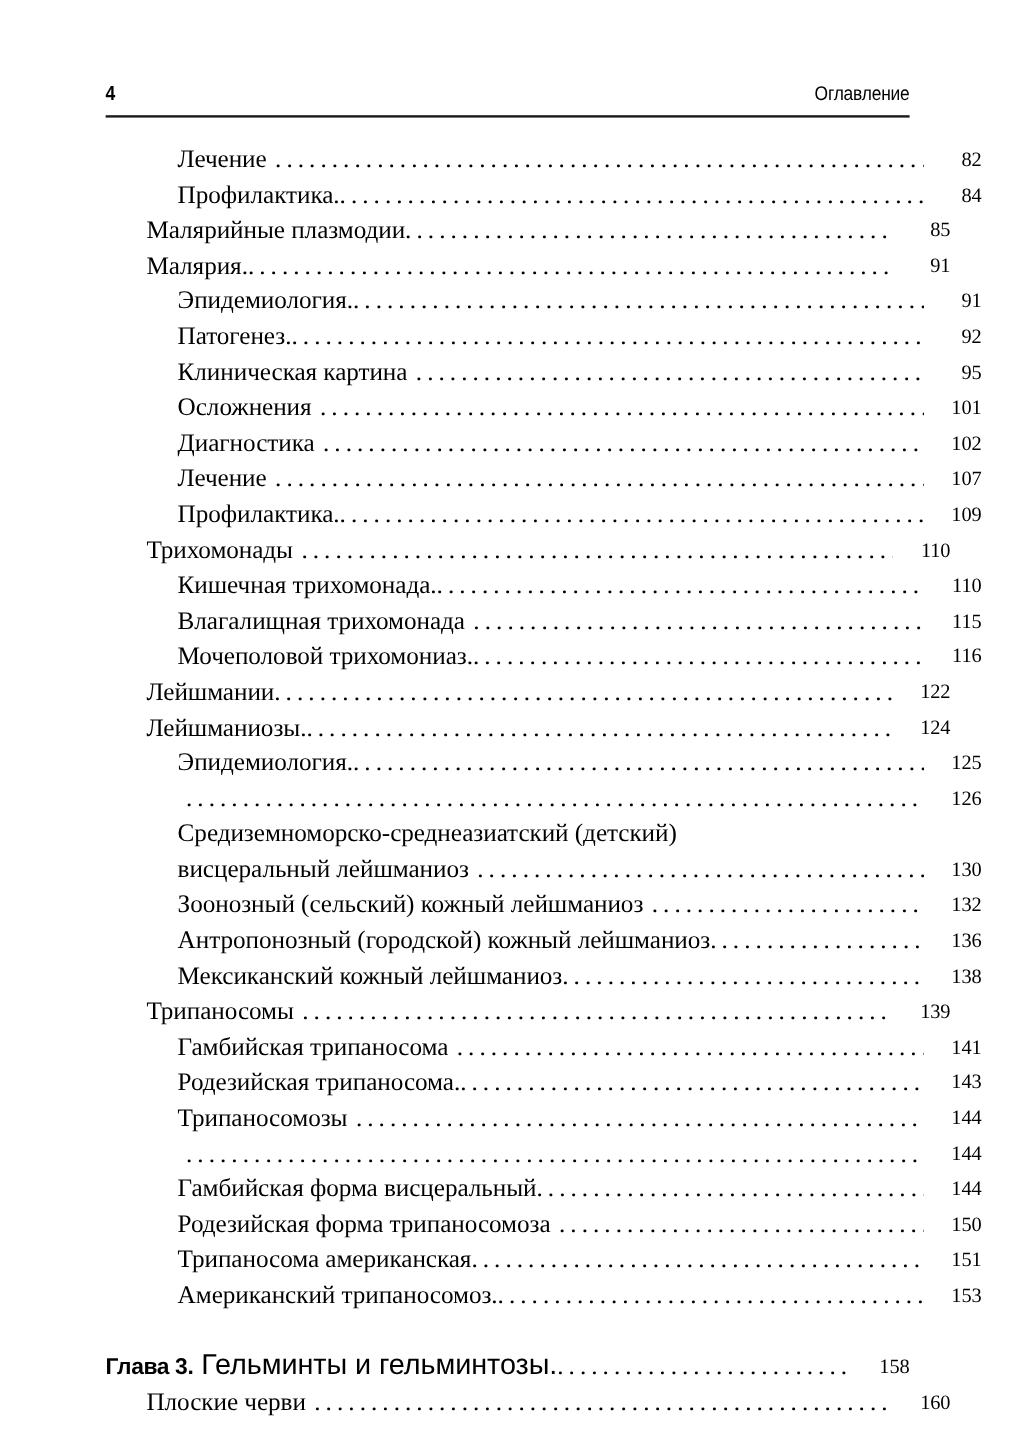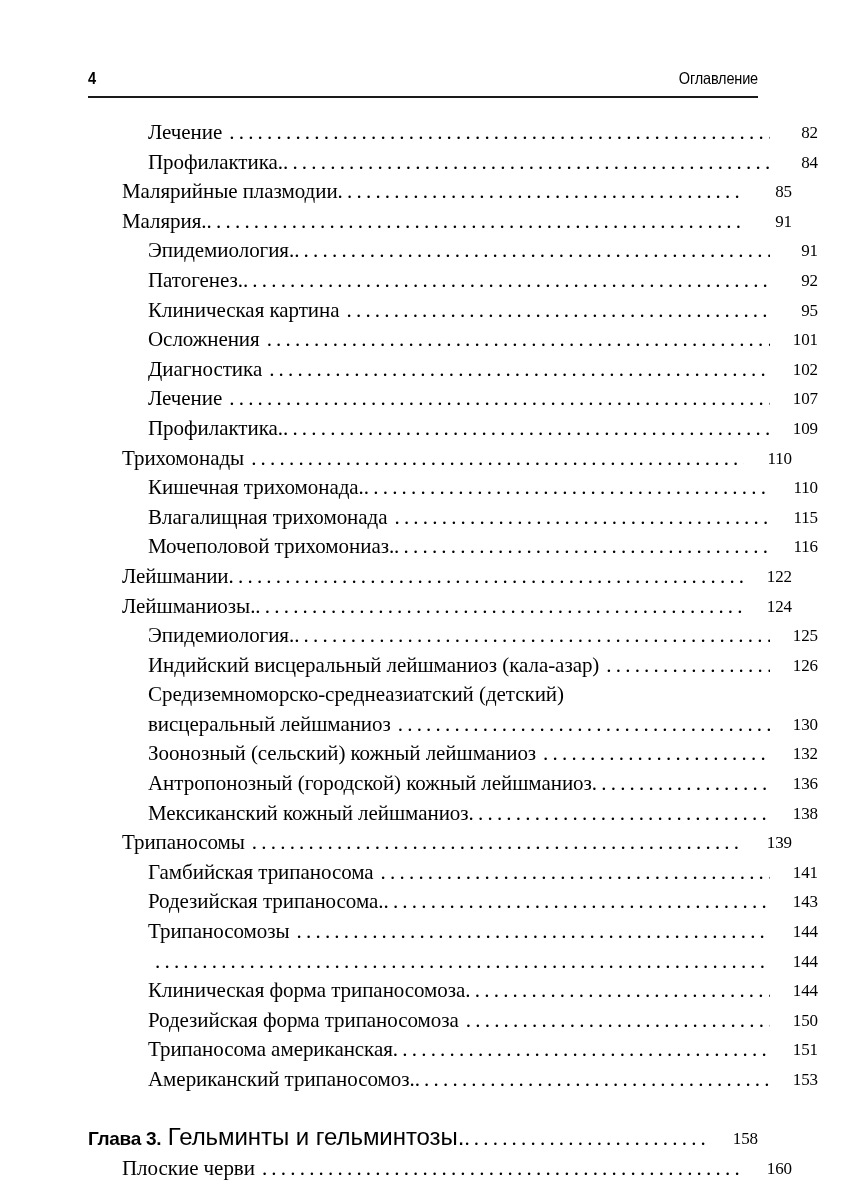--- a/index.html
+++ b/index.html
@@ -71,21 +71,21 @@
   
   .toc {
     position: absolute;
     left: 88px;
     top: 118px;
     width: 670px;
   }
 
   .toc-entry {
     display: flex;
-    align-items: flex-end;
+    align-items: center;
     width: 100%;
     height: 29.6px;
     font-size: 21px;
     line-height: 29.6px;
     white-space: nowrap;
   }
 
   
   .lvl-0 { padding-left: 0px; }
   .lvl-1 { padding-left: 34px; }
@@ -239,21 +239,20 @@
         <span class="entry-title">Лейшманиозы.</span>
         <span class="leader"></span>
         <span class="entry-page">124</span>
       </div>
       <div class="toc-entry lvl-2 gap-none">
         <span class="entry-title">Эпидемиология.</span>
         <span class="leader"></span>
         <span class="entry-page">125</span>
       </div>
       <div class="toc-entry lvl-2 gap-wide">
-        <span class="entry-title">Индийский висцеральный лейшманиоз (кала-азар)</span>
         <span class="leader"></span>
         <span class="entry-page">126</span>
       </div>
       <div class="toc-entry lvl-2 gap-none no-leader">
         <span class="entry-title">Средиземноморско-среднеазиатский (детский)</span>
       </div>
       <div class="toc-entry lvl-2 gap-wide">
         <span class="entry-title">висцеральный лейшманиоз</span>
         <span class="leader"></span>
         <span class="entry-page">130</span>
@@ -291,21 +290,21 @@
       <div class="toc-entry lvl-2 gap-wide">
         <span class="entry-title">Трипаносомозы</span>
         <span class="leader"></span>
         <span class="entry-page">144</span>
       </div>
       <div class="toc-entry lvl-2 gap-wide">
         <span class="leader"></span>
         <span class="entry-page">144</span>
       </div>
       <div class="toc-entry lvl-2 gap-none">
-        <span class="entry-title">Клиническая форма трипаносомоза</span>
+        <span class="entry-title">Гамбийская форма висцеральный</span>
         <span class="leader"></span>
         <span class="entry-page">144</span>
       </div>
       <div class="toc-entry lvl-2 gap-wide">
         <span class="entry-title">Родезийская форма трипаносомоза</span>
         <span class="leader"></span>
         <span class="entry-page">150</span>
       </div>
       <div class="toc-entry lvl-2 gap-none">
         <span class="entry-title">Трипаносома американская</span>

